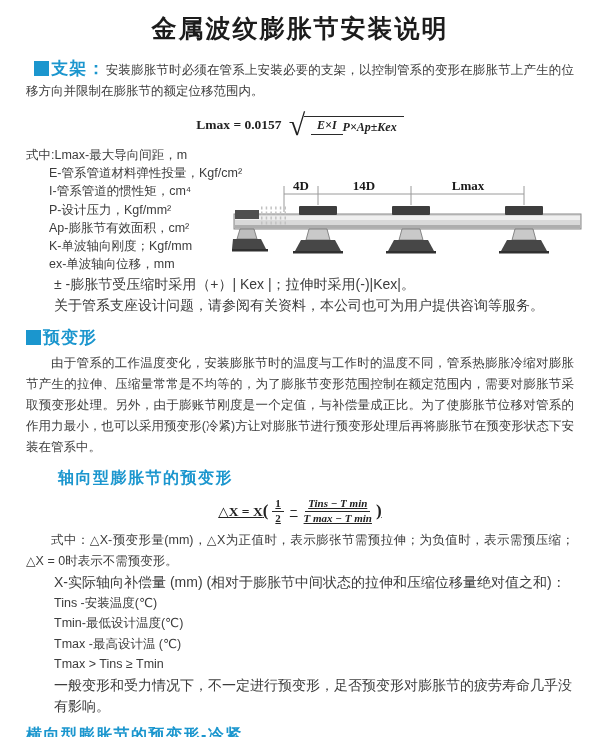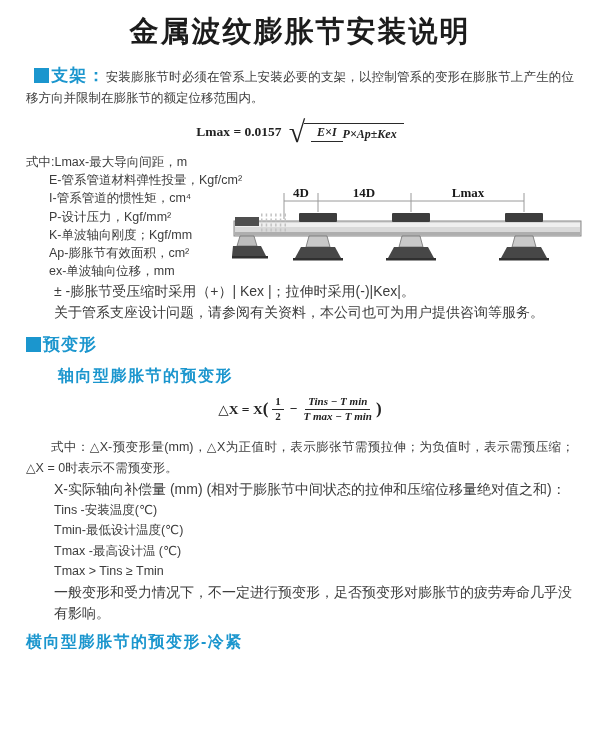--- a/index.html
+++ b/index.html
@@ -6,21 +6,21 @@
   :root { --accent:#1b96ce; --ink:#3c3c3c; }
   html,body { background:#ffffff; }
   body {
     width:600px; height:737px; overflow:hidden;
     font-family:"Liberation Sans","DejaVu Sans",sans-serif;
     color:var(--ink);
   }
   .page { padding:12px 26px 0 26px; }
 
   .title {
-    font-size:29px; font-weight:700; color:#1c1c1c;
+    font-size:25px; font-weight:700; color:#1c1c1c;
     text-align:center; letter-spacing:2px; margin-bottom:13px;
   }
 
   .sq {
     display:inline-block; width:15px; height:15px;
     background:var(--accent); vertical-align:-2px; margin-right:2px;
   }
   .inline-head { font-size:17px; font-weight:700; color:var(--accent); letter-spacing:1px; }
   .block-head { font-size:17px; font-weight:700; color:var(--accent); letter-spacing:1px; margin:10px 0 4px 0; }
 
@@ -45,21 +45,21 @@
   .rad-box .fr-num { border-bottom:1px solid #2a2a2a; padding:0 6px 1px 6px; }
   .rad-box .fr-den { padding-top:1px; }
   .frac {
     display:inline-flex; flex-direction:column; align-items:center;
     font-size:11px; line-height:1.25; margin:0 4px;
   }
   .frac .fr-num { border-bottom:1px solid #2a2a2a; padding:0 3px 0 3px; }
   .frac .fr-den { padding-top:0; }
   .frac.it { font-style:italic; }
   .paren { font-size:17px; font-weight:700; }
-  .f2 { margin:8px 0 13px 0; }
+  .f2 { margin:8px 0 4px 0;text-decoration:underline; }
   .minus { margin:0 2px; }
 
   
   .defs-wrap { position:relative; min-height:128px; margin-top:2px; }
   .defs div { font-size:12.5px; line-height:18.2px; }
   .defs div + div { padding-left:23px; }
   .diagram { position:absolute; right:-10px; top:32px; width:352px; height:97px; }
   .dim { stroke:#9a9a9a; stroke-width:1; }
   .dlabel {
     font-family:"Liberation Serif","DejaVu Serif",serif;
@@ -92,22 +92,22 @@
       <span class="fr-den">P×Ap±Kex</span>
     </span>
   </div>
 
   <div class="defs-wrap">
     <div class="defs">
       <div>式中:Lmax-最大导向间距，m</div>
       <div>E-管系管道材料弹性投量，Kgf/cm²</div>
       <div>I-管系管道的惯性矩，cm⁴</div>
       <div>P-设计压力，Kgf/mm²</div>
+      <div>Ap-膨胀节有效面积，cm²</div>
       <div>K-单波轴向刚度；Kgf/mm</div>
-      <div>Ap-膨胀节有效面积，cm²</div>
       <div>ex-单波轴向位移，mm</div>
     </div>
 
     <svg class="diagram" viewBox="0 0 352 97">
 
       <g>
         <line class="dim" x1="52" y1="16" x2="292" y2="16"></line>
         <line class="dim" x1="52" y1="8" x2="52" y2="34"></line>
         <line class="dim" x1="86" y1="8" x2="86" y2="27"></line>
         <line class="dim" x1="179" y1="8" x2="179" y2="27"></line>
@@ -157,20 +157,21 @@
         <polygon points="275,62 309,62 315,73 269,73" fill="#474747"></polygon>
         <rect x="267" y="73" width="50" height="2.5" fill="#303030"></rect>
       </g>
     </svg>
   </div>
 
   <div class="note-line pad2">± -膨胀节受压缩时采用（+）| Kex |；拉伸时采用(-)|Kex|。</div>
   <div class="note-line pad2">关于管系支座设计问题，请参阅有关资料，本公司也可为用户提供咨询等服务。</div>
 
   <div class="block-head"><span class="sq"></span><span>预变形</span></div>
+  <p class="body indent2 sec2-para">由于管系的工作温度变化，安装膨胀节时的温度与工作时的温度不同，管系热膨胀冷缩对膨胀节产生的拉伸、压缩量常常是不均等的，为了膨胀节变形范围控制在额定范围内，需要对膨胀节采取预变形处理。另外，由于膨账节刚度是一个定值，与补偿量成正比。为了使膨胀节位移对管系的作用力最小，也可以采用预变形(冷紧)方让对膨胀节进行预变形处理后再将膨胀节在预变形状态下安装在管系中。</p>
 
   <div class="sub-head axial">轴向型膨胀节的预变形</div>
 
   <div class="formula f2">
     <span>△X = X</span>
     <span class="paren">(</span>
     <span class="frac">
       <span class="fr-num">1</span>
       <span class="fr-den">2</span>
     </span>

